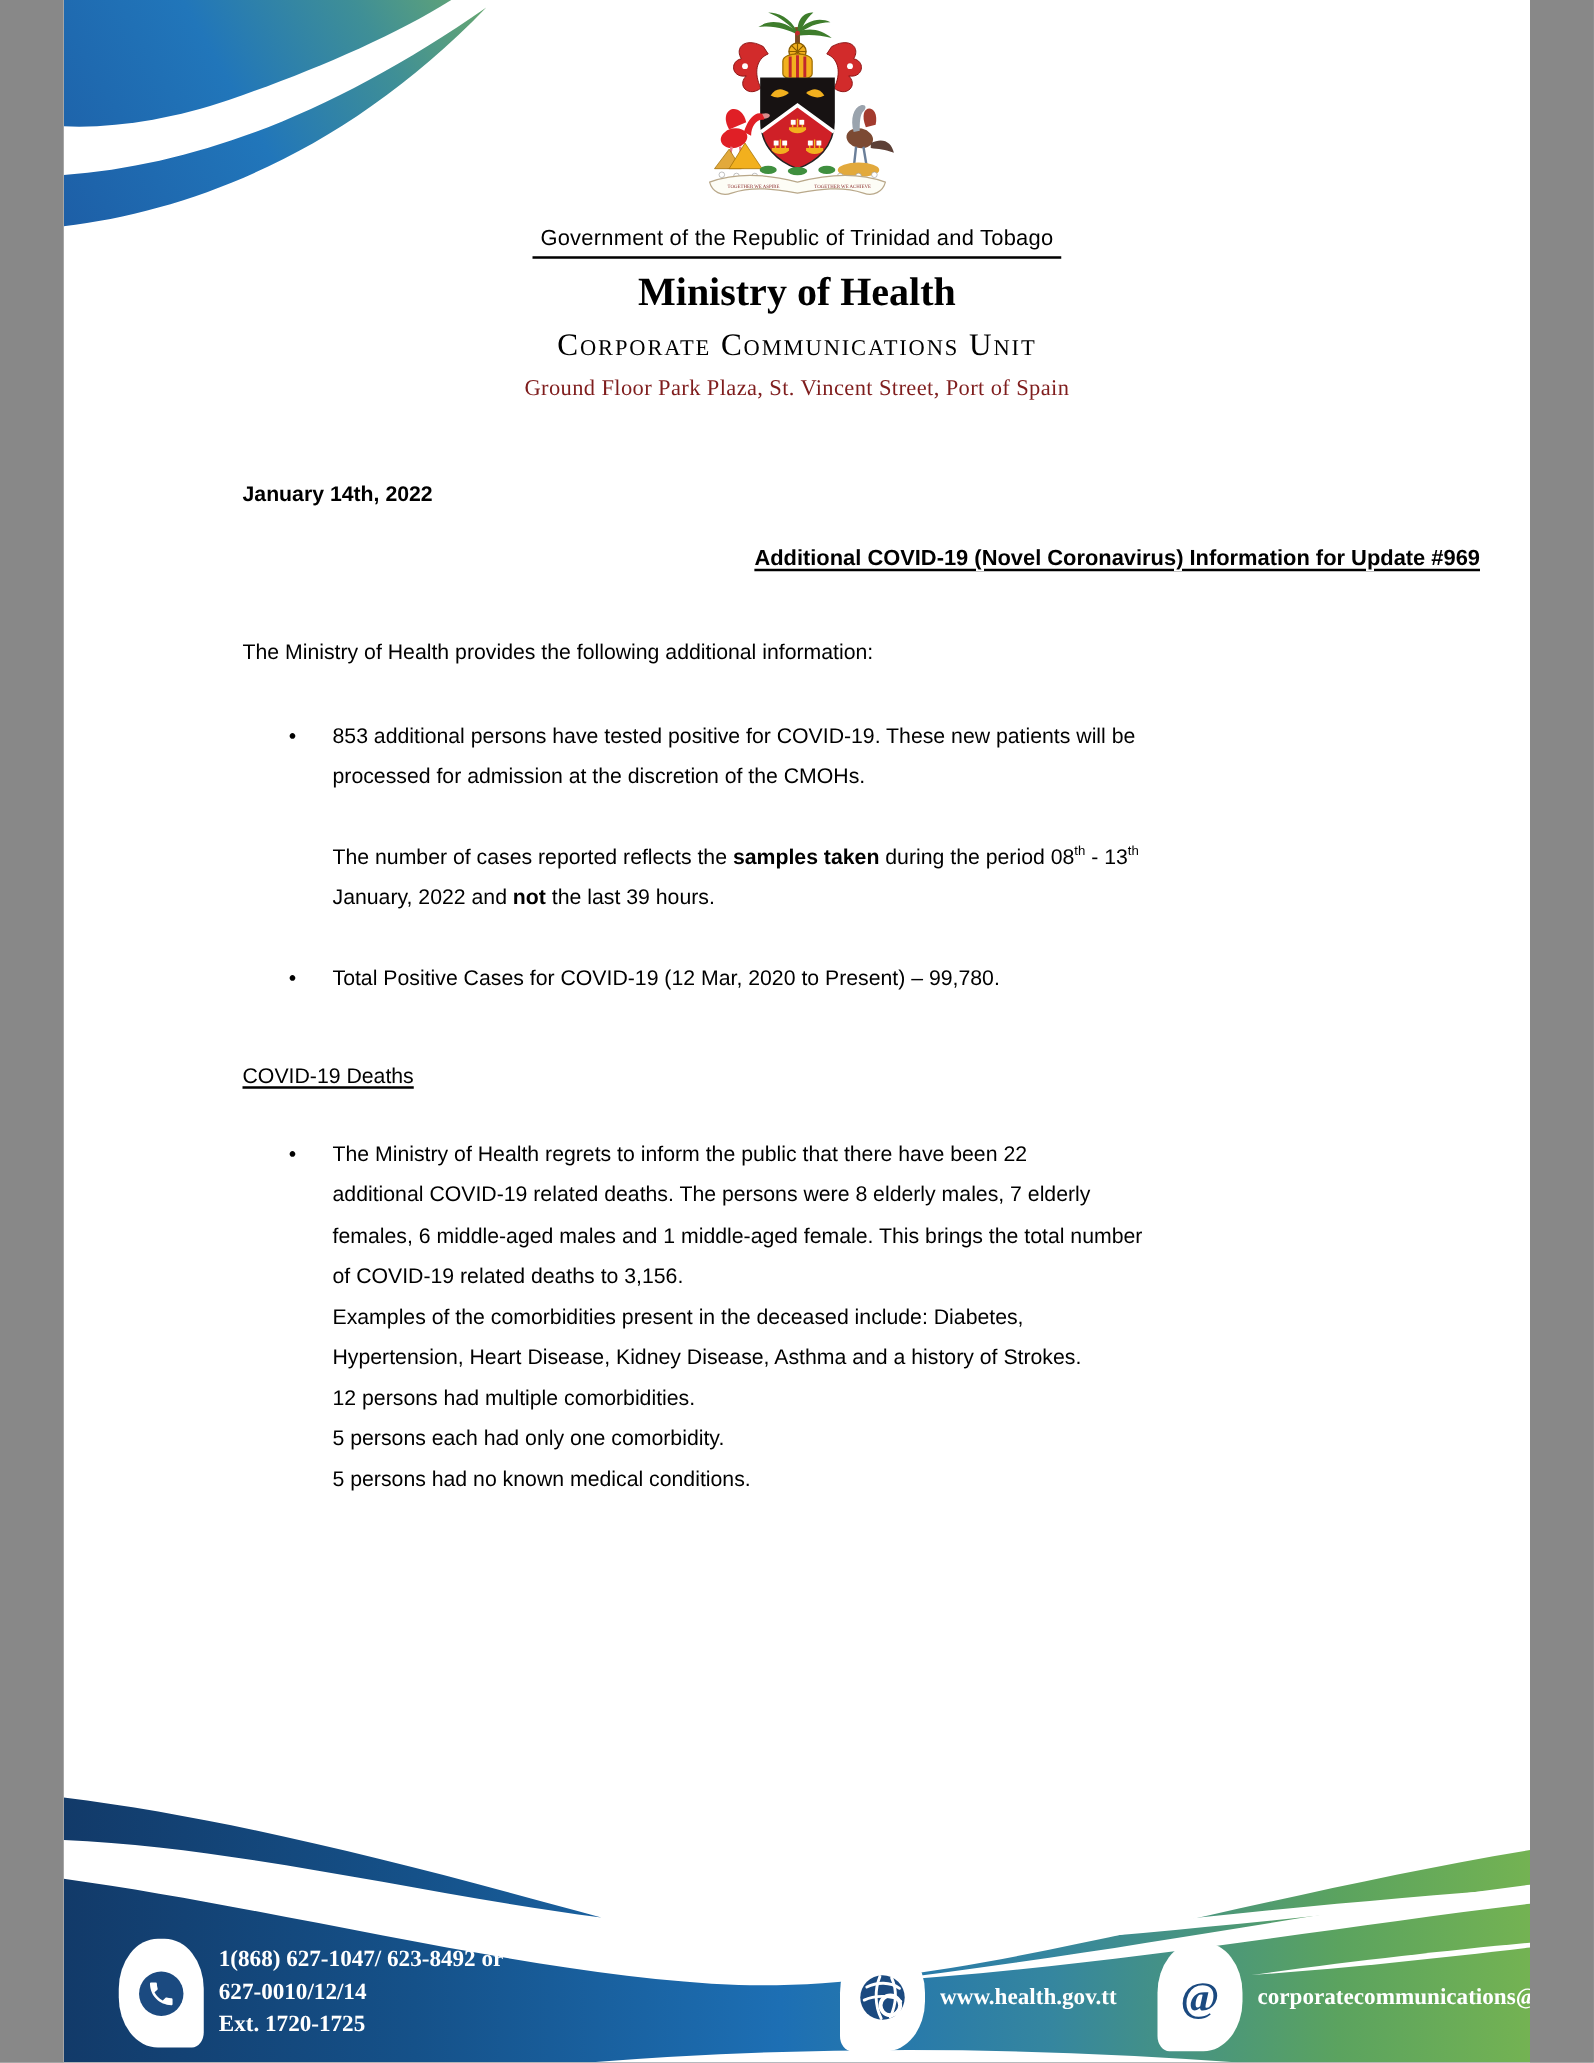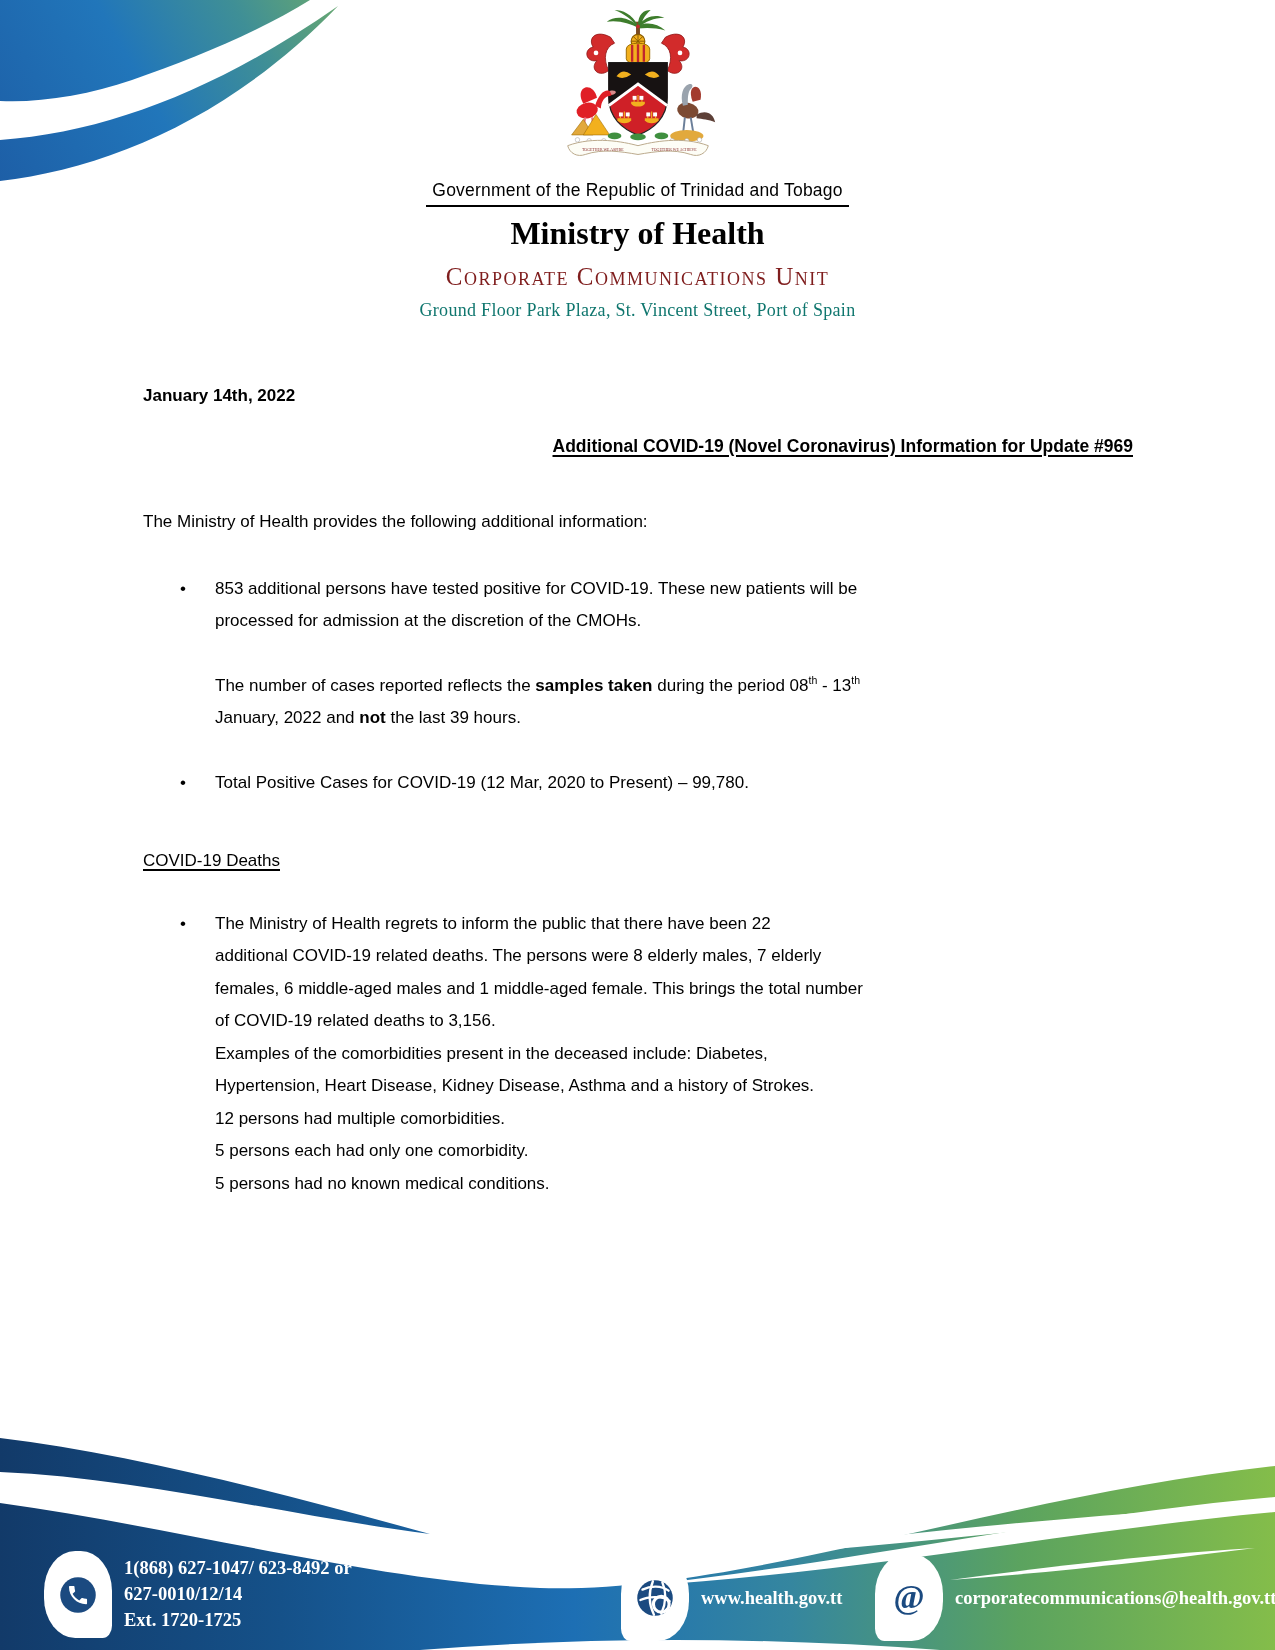--- a/index.html
+++ b/index.html
@@ -1,28 +1,28 @@
 <!DOCTYPE html>
 <html><head>
 <meta charset="utf-8">
 <style>
   html,body{margin:0;padding:0;background:#888;}
-  .page{position:relative;width:1275px;height:1650px;background:#fff;margin:0 auto;
+  .page{position:relative;width:1173px;height:1650px;background:#fff;margin:0 auto;
         overflow:hidden;font-family:"Liberation Sans",sans-serif;color:#000;}
   
   .wave-top{position:absolute;top:0;left:0;}
   
   .header{position:absolute;top:0;left:0;right:0;text-align:center;}
   .coat{display:block;margin:8px auto 0 auto;}
   .gov-line{display:inline-block;font-size:17.5px;letter-spacing:.2px;
             border-bottom:2.5px solid #000;padding:0 6px 4px 6px;margin-top:6px;}
   .ministry{font-family:"Liberation Serif",serif;font-weight:700;font-size:32px;margin-top:8px;}
   .ccu{font-family:"Liberation Serif",serif;font-variant:small-caps;font-size:25px;
-       letter-spacing:1.5px;margin-top:11px;color:#7f1d1d;}
-  .addr{font-family:"Liberation Serif",serif;font-size:18px;margin-top:9px;color:#0f766e;
+       letter-spacing:1.5px;margin-top:11px;color:#000000;}
+  .addr{font-family:"Liberation Serif",serif;font-size:18px;margin-top:9px;color:#7f1d1d;
         letter-spacing:.3px;}
   
   .content{position:absolute;left:143px;width:990px;top:380px;font-size:17px;line-height:32.5px;}
   .date{text-align:left;font-weight:700;}
   .title{margin-top:17px;text-align:right;font-weight:700;font-size:17.5px;
          text-decoration:underline;text-decoration-thickness:2px;text-underline-offset:3px;}
   .intro{margin-top:44px;}
   .sec-head{margin-top:29px;text-decoration:underline;text-decoration-thickness:1.5px;
             text-underline-offset:3px;}
   .para{white-space:pre-line;}

